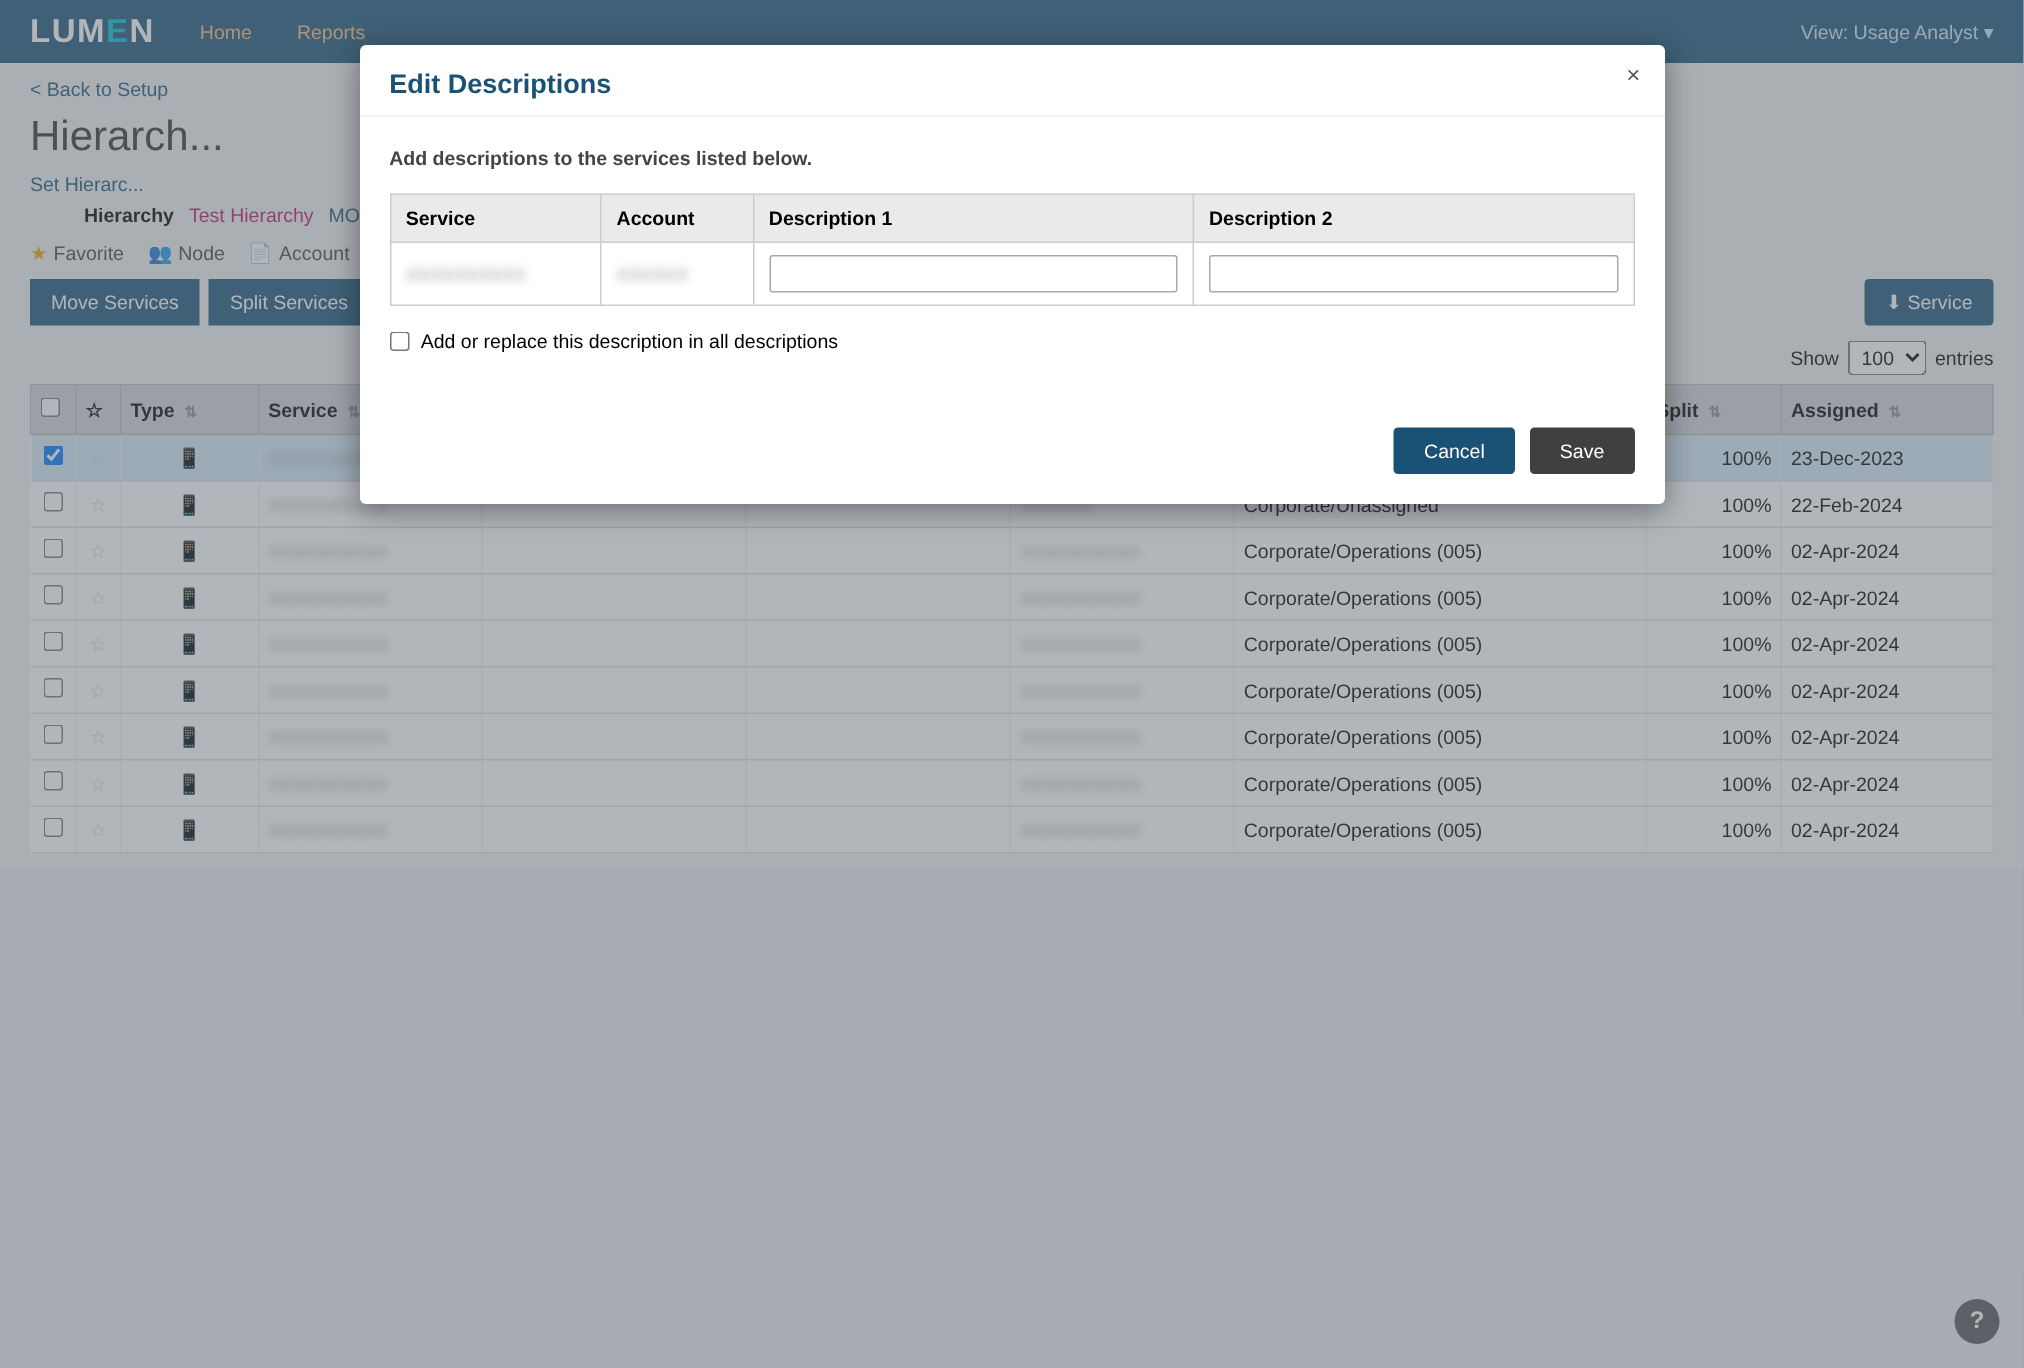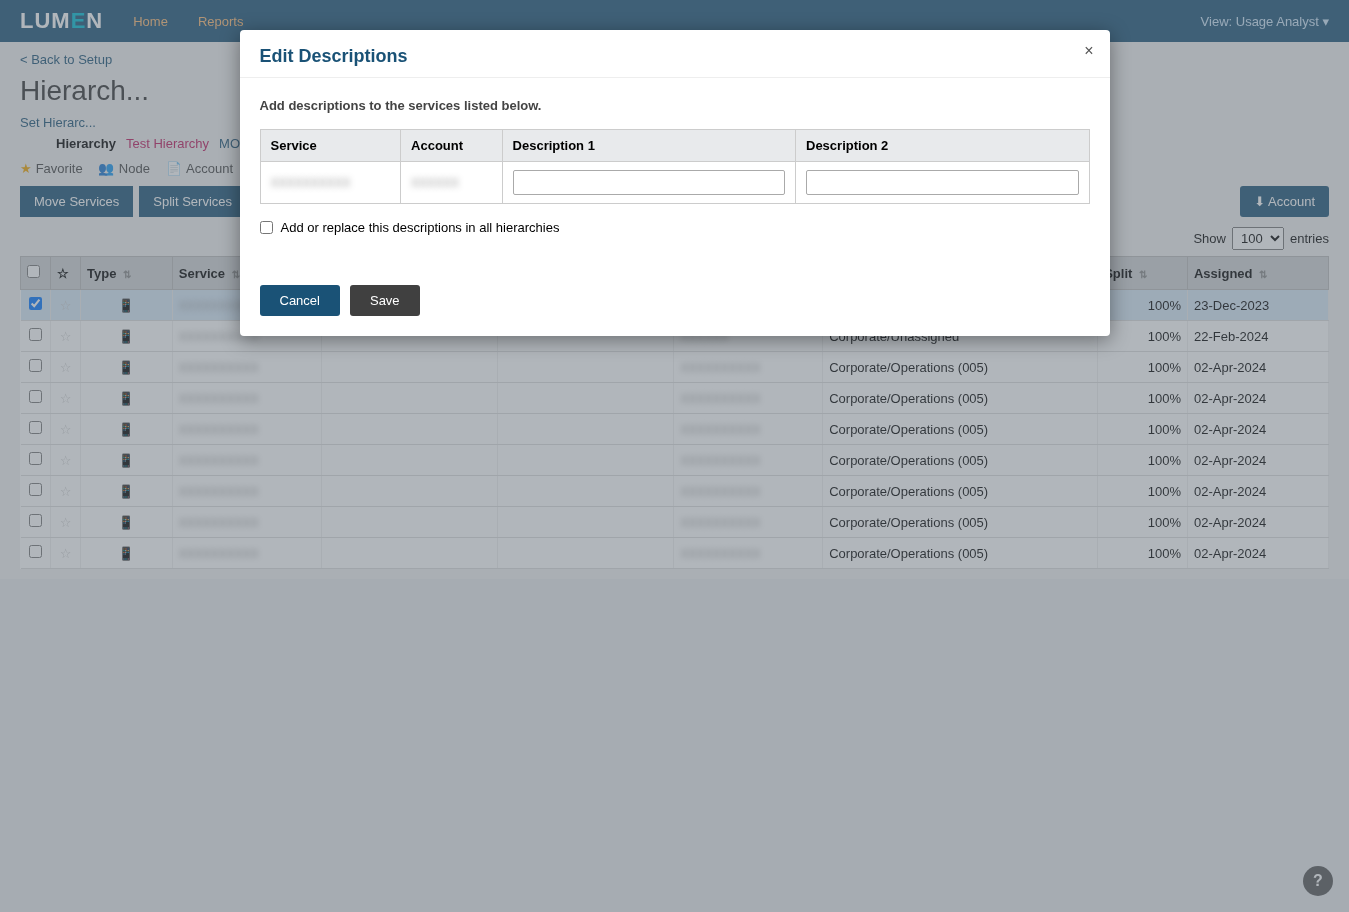--- a/index.html
+++ b/index.html
@@ -247,20 +247,21 @@
       display: flex;
       align-items: center;
       gap: 8px;
       margin-bottom: 20px;
       font-size: 13px;
     }
 
     
     .modal-footer {
       display: flex;
+      justify-content: flex-end;
       gap: 10px;
       padding: 10px 20px 20px;
     }
     .btn-cancel {
       background: #1a5276;
       color: white;
       border: none;
       padding: 8px 20px;
       font-size: 13px;
       cursor: pointer;
@@ -339,21 +340,21 @@
     <div class="actions-row">
       <button class="btn-primary">Move Services</button>
       <button class="btn-primary">Split Services</button>
       <button class="btn-primary">Edit Descriptions</button>
       <button class="btn-primary">Add to Favorites</button>
       <button class="btn-primary">Remove from Favorites</button>
       <button class="btn-dropdown">
         <span>Descriptions</span>
         <span>▾</span>
       </button>
-      <button class="btn-export" style="margin-left:auto;">⬇ Account</button>
+      <button class="btn-export" style="margin-left:auto;">⬇ Service</button>
     </div>
 
     <div class="show-row">
       <span>Show</span>
       <select>
         <option>10</option>
         <option>25</option>
         <option>50</option>
         <option selected="">100</option>
       </select>
@@ -578,21 +579,21 @@
               </td>
               <td>
                 <input type="text" placeholder="" style="">
               </td>
             </tr>
           </tbody>
         </table>
 
         <div class="checkbox-row">
           <input type="checkbox" id="all-hier" style="">
-          <label for="all-hier">Add or replace this descriptions in all hierarchies</label>
+          <label for="all-hier">Add or replace this description in all descriptions</label>
         </div>
       </div>
       <div class="modal-footer">
         <button class="btn-cancel">Cancel</button>
         <button class="btn-save">Save</button>
       </div>
     </div>
   </div>
 
 </div>

